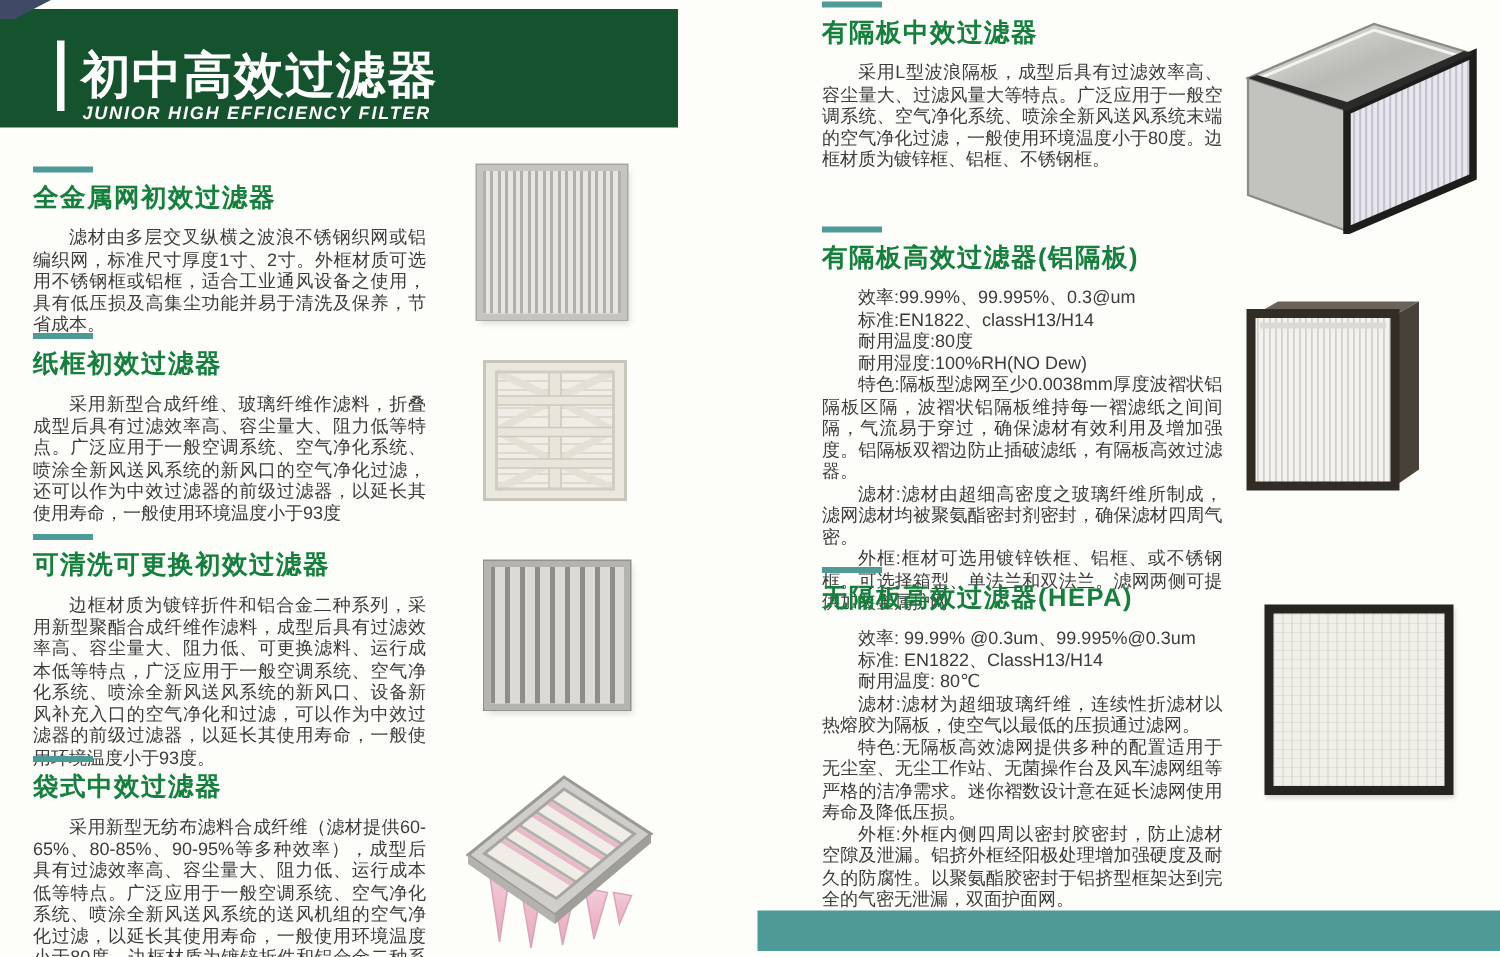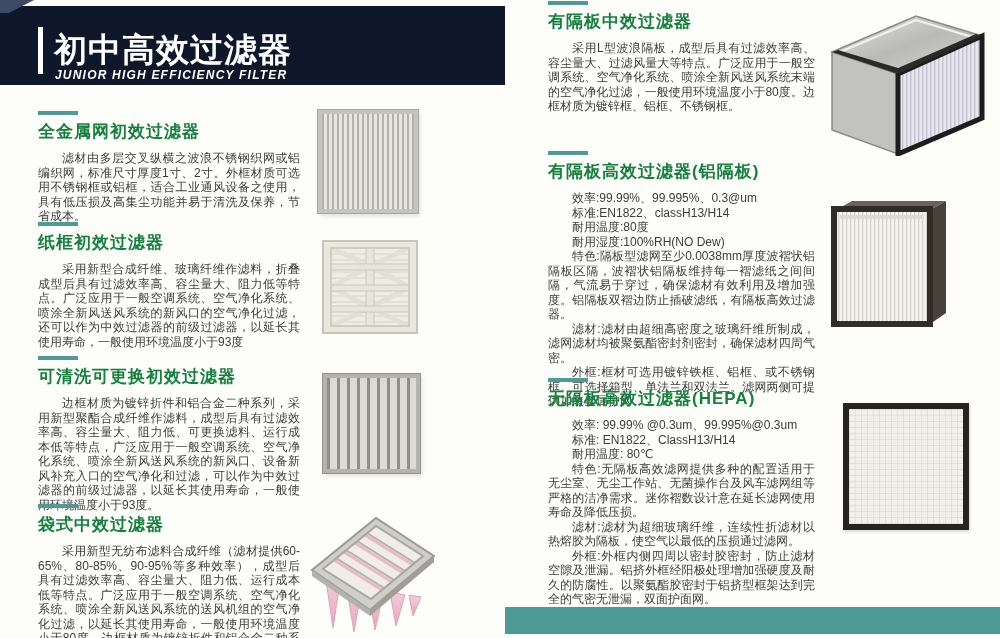--- a/index.html
+++ b/index.html
@@ -5,41 +5,41 @@
   html,body{margin:0;padding:0;}
   body{
     width:1000px;height:638px;position:relative;overflow:hidden;
     background:#fdfdfa;
     font-family:"Liberation Sans","DejaVu Sans",sans-serif;
     color:#3a3a3a;
   }
   .abs{position:absolute;}
   
   #header-block{
-    left:0;top:6px;width:505px;height:79px;background:#0f172a;
+    left:0;top:6px;width:452px;height:79px;background:#14532d;
   }
   #corner-accent{
     left:0;top:0;width:34px;height:13px;background:#3e4a66;
     clip-path:polygon(0 0,100% 0,26% 100%,0 100%);
     z-index:3;
   }
   #title-bar{
     left:38px;top:21px;width:5px;height:47px;background:#ffffff;
   }
   #page-title{
     left:54px;top:22px;font-size:33px;font-weight:bold;color:#ffffff;
     letter-spacing:1px;white-space:nowrap;
   }
   #page-subtitle{
     left:55px;top:62px;font-size:12px;font-weight:bold;color:#ffffff;
     letter-spacing:1.2px;white-space:nowrap;font-style:italic;
   }
   
   .sec{position:absolute;}
-  .sec-left{left:38px;width:262px;}
+  .sec-left{left:22px;width:262px;}
   .sec-right{left:548px;width:267px;}
   .dash{width:40px;height:4px;background:#4e9a96;}
   .sec h2{
     margin:7px 0 9px 0;font-size:17px;font-weight:bold;color:#15803d;
     letter-spacing:1px;line-height:20px;
   }
   .body-text{
     margin:0;font-size:12px;line-height:14.5px;color:#3c3c3c;
     text-align:justify;text-indent:24px;
   }
@@ -128,22 +128,22 @@
 </div>
 
 <div class="sec sec-right" style="top:378px">
   <div class="dash"></div>
   <h2>无隔板高效过滤器(HEPA)</h2>
   <div>
     <div class="spec-line">效率: 99.99% @0.3um、99.995%@0.3um</div>
     <div class="spec-line">标准: EN1822、ClassH13/H14</div>
     <div class="spec-line">耐用温度: 80℃</div>
   </div>
+  <p class="body-text">滤材:滤材为超细玻璃纤维，连续性折滤材以热熔胶为隔板，使空气以最低的压损通过滤网。</p>
   <p class="body-text">特色:无隔板高效滤网提供多种的配置适用于无尘室、无尘工作站、无菌操作台及风车滤网组等严格的洁净需求。迷你褶数设计意在延长滤网使用寿命及降低压损。</p>
-  <p class="body-text">滤材:滤材为超细玻璃纤维，连续性折滤材以热熔胶为隔板，使空气以最低的压损通过滤网。</p>
   <p class="body-text">外框:外框内侧四周以密封胶密封，防止滤材空隙及泄漏。铝挤外框经阳极处理增加强硬度及耐久的防腐性。以聚氨酯胶密封于铝挤型框架达到完全的气密无泄漏，双面护面网。</p>
 </div>
 
 <div class="img" id="img-mesh"></div>
 
 <div class="img" style="left:322px;top:240px">
   <svg width="96" height="94" viewBox="0 0 96 94">
     <rect x="1" y="1" width="94" height="92" fill="#eae7de" stroke="#c7c4b9" stroke-width="2"></rect>
     <rect x="9" y="8" width="78" height="78" fill="#efede5"></rect>
     <g stroke="#d6d3c8" stroke-width="1">

